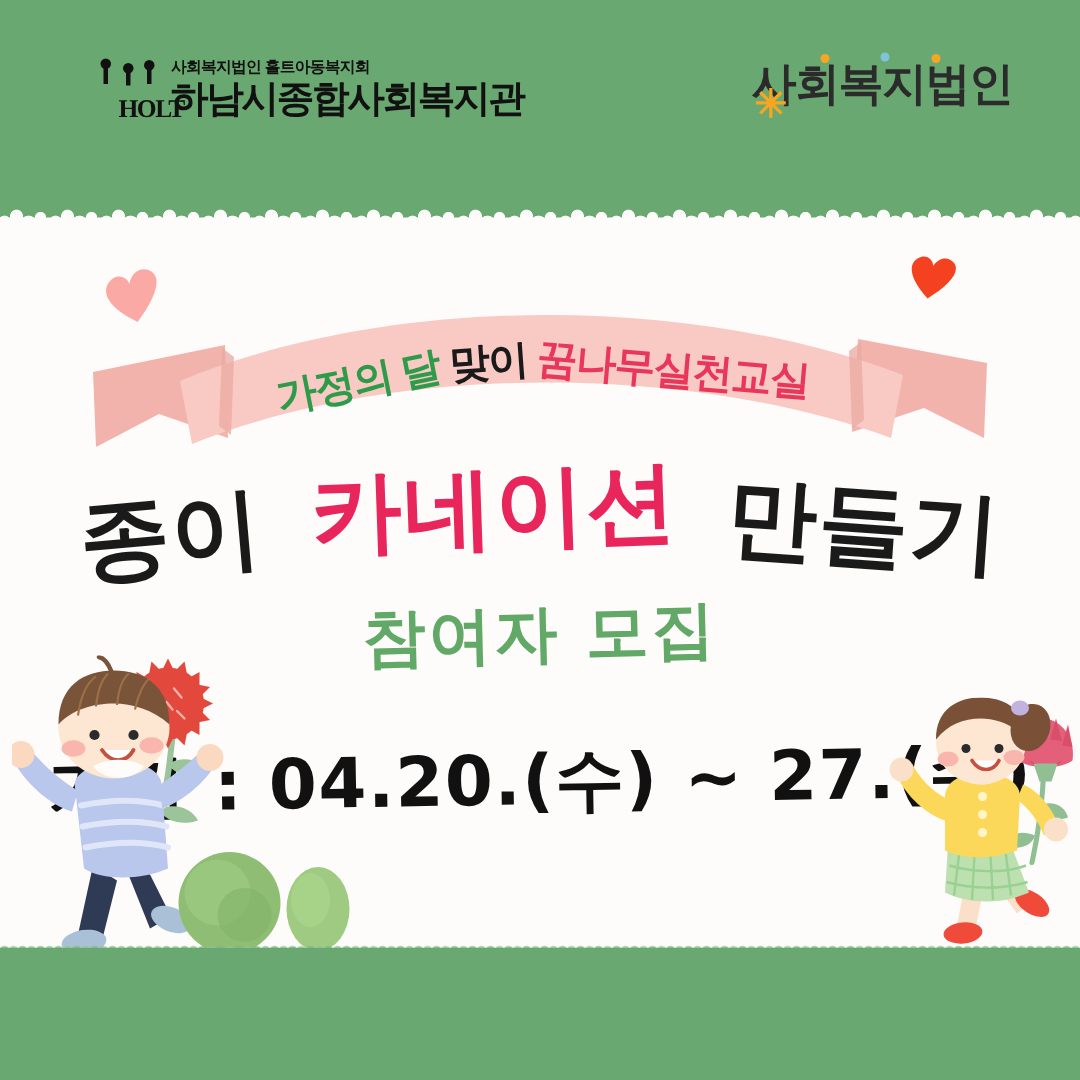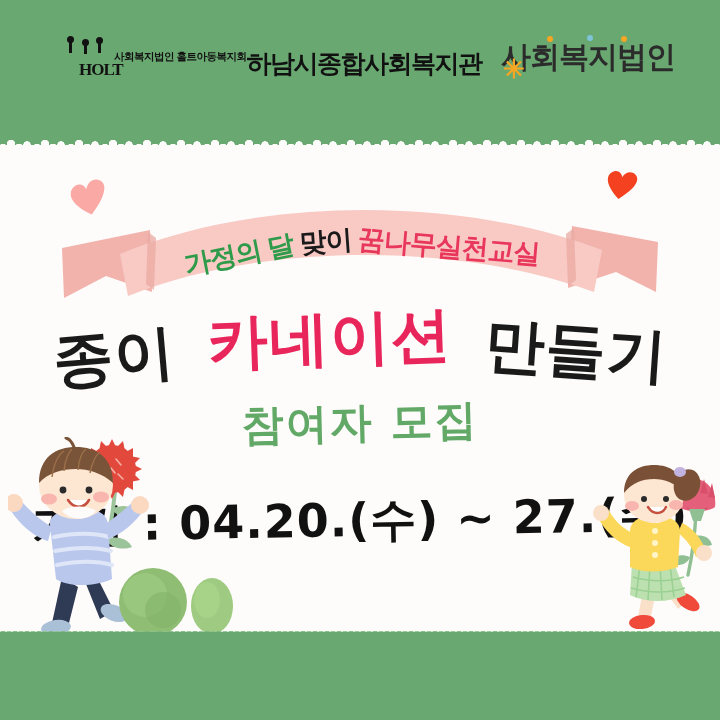--- a/index.html
+++ b/index.html
@@ -35,21 +35,21 @@
   #holt-mark .pin {
     position: absolute; width: 3px; background: #111;
   }
   #holt-mark .pin.p1 { left: 7px; top: 0px; height: 13px; }
   #holt-mark .pin.p2 { left: 22px; top: 3px; height: 11px; }
   #holt-mark .pin.p3 { left: 36px; top: 1px; height: 12px; }
   #holt-mark .pin::before {
     content: ""; position: absolute; left: -2px; top: -4px;
     width: 7px; height: 7px; border-radius: 50%; background: #111;
   }
-  #holt-text { display: flex; flex-direction: row; line-height: 1; justify-content: space-between; }
+  #holt-text { display: flex; flex-direction: column; line-height: 1; justify-content: space-between; }
   #holt-sub {
     font-size: 10.5px; color: #111; letter-spacing: -0.5px;
     margin-bottom: 3px; font-weight: 600;
   }
   #holt-main {
     font-size: 25px; color: #111; font-weight: 700; letter-spacing: -1.5px;
   }
 
   #hanam-logo {
     position: absolute; right: 45px; top: 42px;

